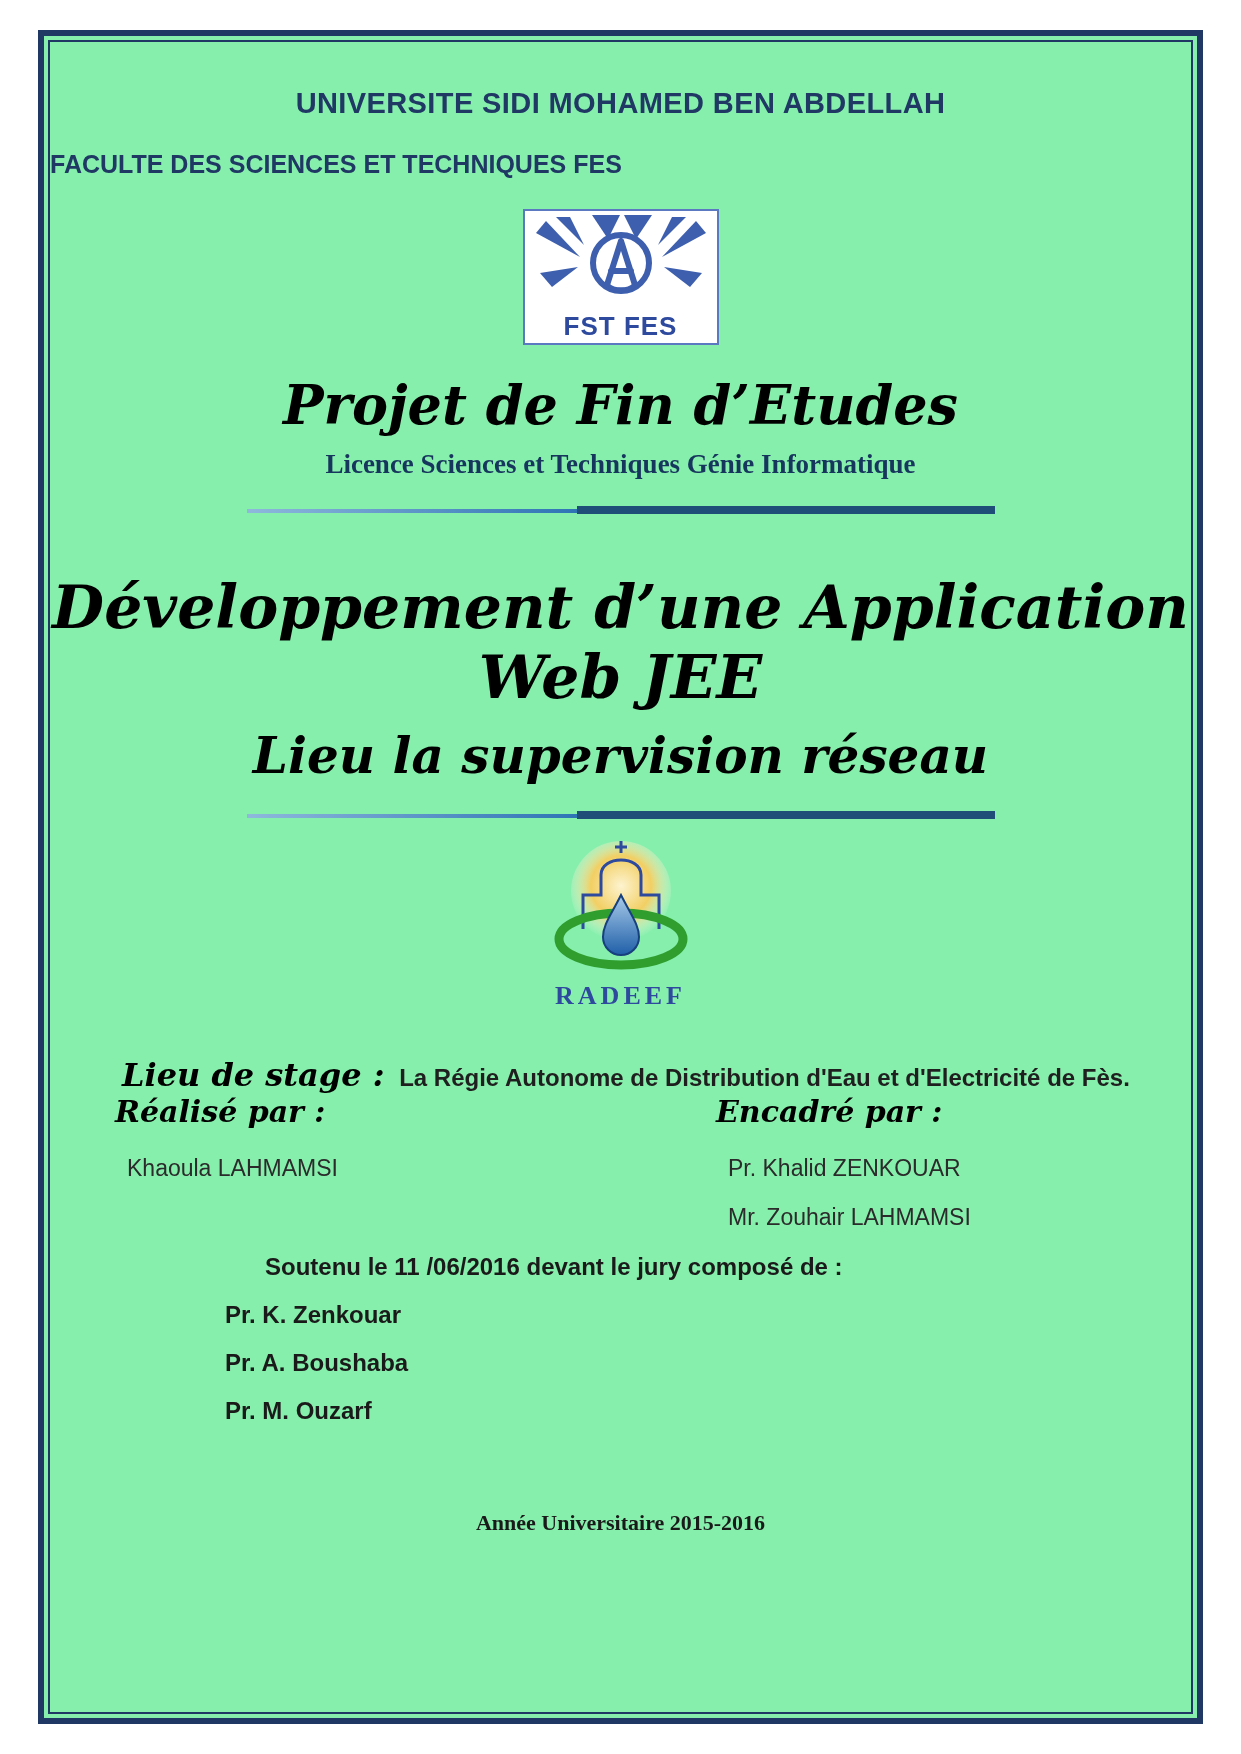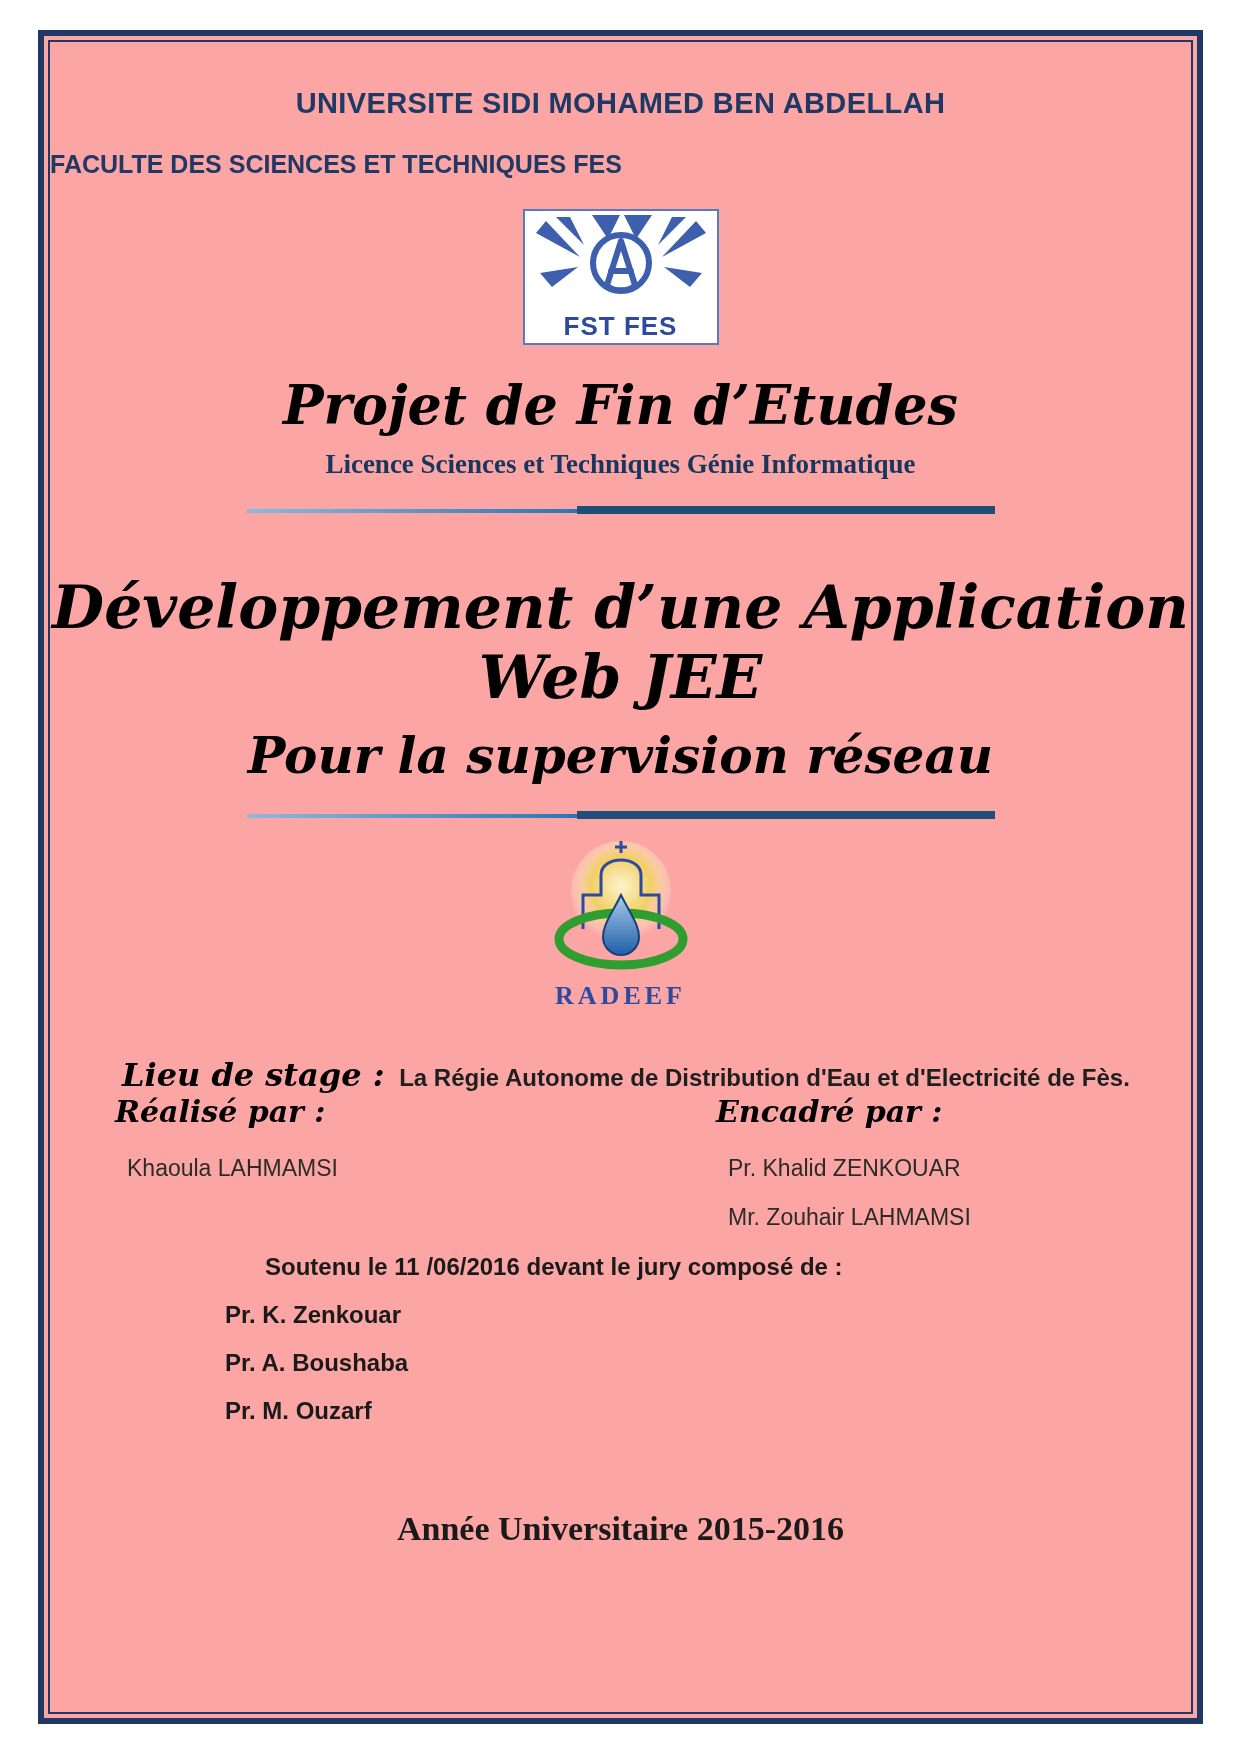--- a/index.html
+++ b/index.html
@@ -4,21 +4,21 @@
 <style>
   * { margin:0; padding:0; box-sizing:border-box; }
   html,body { background:#ffffff; }
   body {
     width:1241px; height:1754px; position:relative;
     font-family:"Liberation Sans", sans-serif;
     overflow:hidden;
   }
   .frame-outer {
     position:absolute; top:30px; left:38px; right:38px; bottom:30px;
-    border:6px solid #1F3864; padding:4px; background:#fca5a5;
+    border:6px solid #1F3864; padding:4px; background:#86efac;
   }
   .frame-inner {
     width:100%; height:100%;
     border:2px solid #1F3864;
     overflow:hidden;
   }
   .script {
     font-family:"DejaVu Serif", serif;
     font-style:italic; font-weight:bold;
   }
@@ -64,21 +64,21 @@
   .people-label { font-size:30px; color:#000; }
   .person-name  { margin-top:26px; font-size:23px; color:#2b2b2b; padding-left:12px; }
   .person-name + .person-name { margin-top:22px; }
 
   .soutenu { margin-top:22px; padding-left:215px; font-size:24px; font-weight:bold; color:#1a1a1a; }
   .jury-item { margin-top:20px; padding-left:175px; font-size:24px; font-weight:bold; color:#1a1a1a; }
 
   .year {
     margin-top:85px; text-align:center;
     font-family:"Liberation Serif", serif; font-weight:bold;
-    font-size:34px; color:#1a1a1a;
+    font-size:22px; color:#1a1a1a;
   }
 </style>
 </head>
 <body>
 
 <div class="frame-outer">
   <div class="frame-inner">
 
     <div class="university">UNIVERSITE SIDI MOHAMED BEN ABDELLAH</div>
     <div class="faculty">FACULTE DES SCIENCES ET TECHNIQUES FES</div>
@@ -106,21 +106,21 @@
 
     <div class="projet script">Projet de Fin d’Etudes</div>
     <div class="degree">Licence Sciences et Techniques Génie Informatique</div>
 
     <div class="divider">
       <div class="seg-left"></div>
       <div class="seg-right"></div>
     </div>
 
     <div class="main-title script">Développement d’une Application Web JEE</div>
-    <div class="main-title2 script">Pour la supervision réseau</div>
+    <div class="main-title2 script">Lieu la supervision réseau</div>
 
     <div class="divider">
       <div class="seg-left"></div>
       <div class="seg-right"></div>
     </div>
 
     <div class="radeef-logo">
       <span>
         <svg width="184" height="150" viewBox="0 0 184 150" aria-hidden="true">
           <defs>

